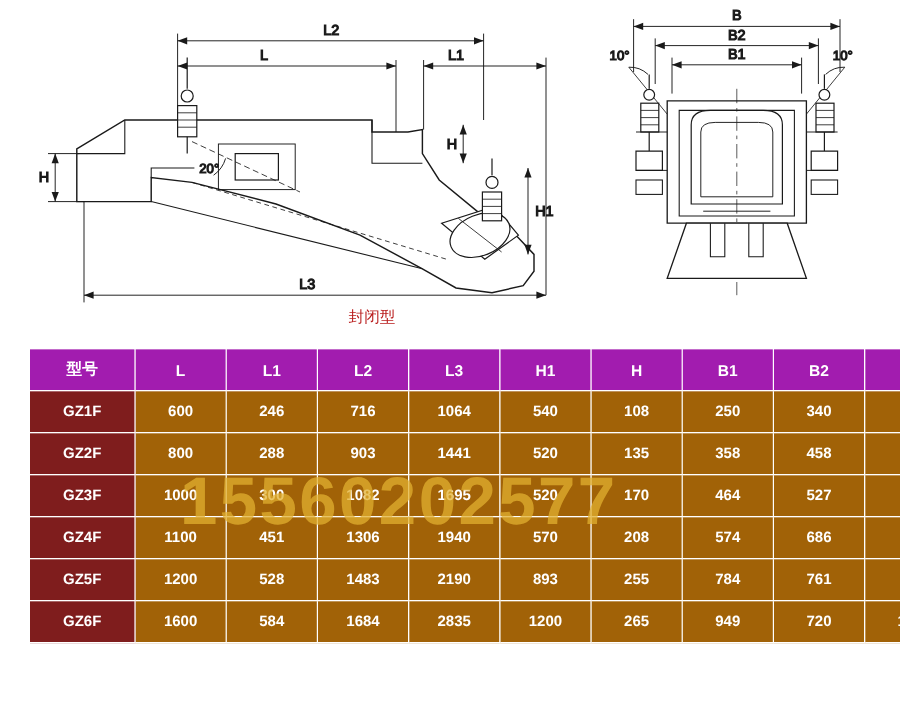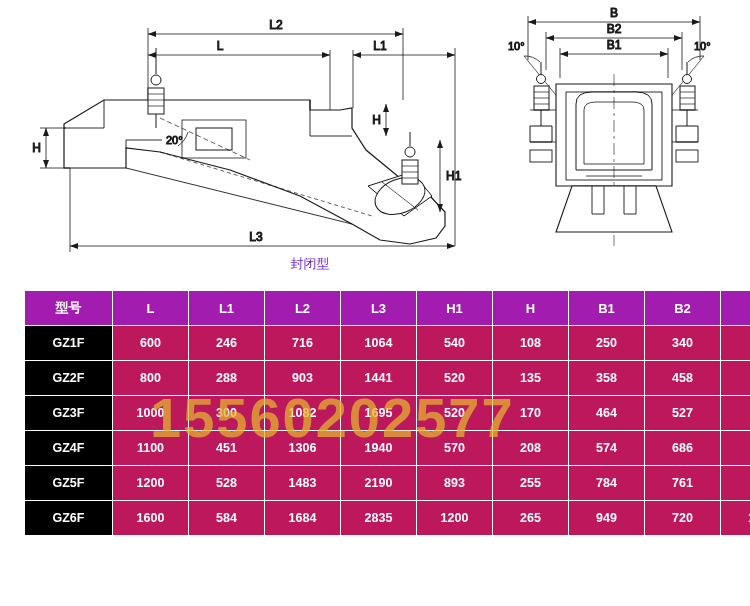--- a/index.html
+++ b/index.html
@@ -31,21 +31,21 @@
   #drawing svg {
     display: block;
   }
   .caption {
     position: absolute;
     left: 0;
     top: 255px;
     width: 620px;
     text-align: center;
     font-size: 13px;
-    color: #6d28d9;
+    color: #b91c1c;
     font-family: "DejaVu Sans", sans-serif;
   }
   
   #spec-table {
     position: absolute;
     left: 24px;
     top: 290px;
     width: 702px;
     border-collapse: collapse;
     table-layout: fixed;
@@ -58,24 +58,24 @@
     font-weight: bold;
     height: 34px;
     padding: 0;
     white-space: nowrap;
   }
   #spec-table thead th {
     background: #a21caf;
     font-size: 13px;
   }
   #spec-table tbody td {
-    background: #be185d;
+    background: #a16207;
   }
   #spec-table tbody td.model {
-    background: #000000;
+    background: #7f1d1d;
   }
   #spec-table col.c-model { width: 88px; }
   #spec-table col.c-num { width: 76px; }
   #spec-table col.c-last { width: 82px; }
   
   .watermark {
     position: absolute;
     left: 150px;
     top: 385px;
     font-size: 56px;

